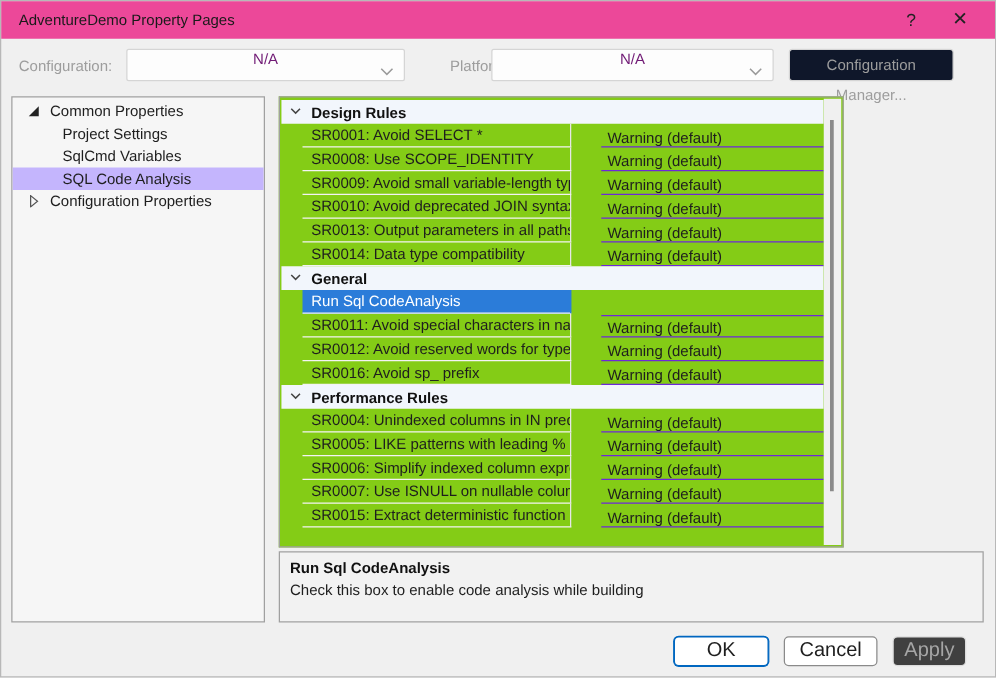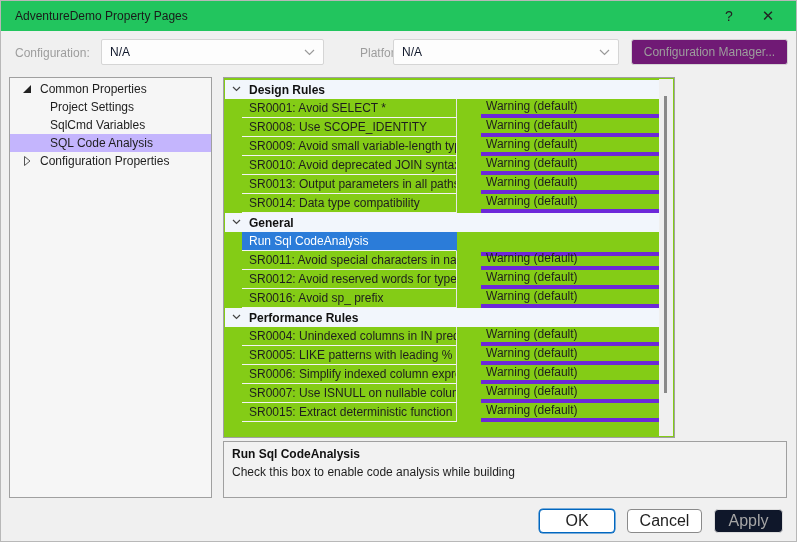--- a/index.html
+++ b/index.html
@@ -4,37 +4,37 @@
 <style>
   * { margin:0; padding:0; box-sizing:border-box; }
   html,body { width:797px; height:542px; }
   body {
     font-family:"Liberation Sans","DejaVu Sans",sans-serif;
     font-size:12px; color:#1e1e1e; background:#f0f0f0; position:relative;
     border:1px solid #b8b8b8; overflow:hidden;
   }
 
   
-  .titlebar { position:absolute; top:0; left:0; right:0; height:30px; background:#22c55e; }
+  .titlebar { position:absolute; top:0; left:0; right:0; height:30px; background:#ec4899; }
   .title { position:absolute; left:14px; top:8px; font-size:12px; color:#1a1a1a; }
   .tb-btn { position:absolute; top:3px; width:26px; height:24px; text-align:center; line-height:24px;
             font-size:14px; color:#222; cursor:default; font-weight:400; }
   .help-btn { left:715px; }
   .close-btn { left:754px; font-size:15px; }
 
   
   .cfg-label { position:absolute; color:#9d9d9d; top:45px; }
   .lbl-configuration { left:14px; }
   .lbl-platform { left:335px;margin-left:24px; }
   .combo { position:absolute; top:38px; height:26px; background:#fdfdfd; border:1px solid #d5d5d5;
-           border-radius:2px; display:flex; align-items:center; padding:0 8px; color:#0f172a; }
+           border-radius:2px; display:flex; align-items:center; padding:0 8px; color:#701a75;flex-direction:column; }
   .combo-config { left:100px; width:223px; }
   .combo-platform { left:392px; width:226px; }
   .combo .chev { margin-left:auto; display:flex; }
-  .cfgmgr-btn { position:absolute; left:630px; top:38px; width:157px; height:26px; background:#701a75;
+  .cfgmgr-btn { position:absolute; left:630px; top:38px; width:132px; height:26px; background:#0f172a;
                 border:1px solid #d5d5d5; border-radius:3px; color:#9d9d9d; text-align:center; line-height:24px; }
 
   
   .tree-panel { position:absolute; left:8px; top:76px; width:203px; height:421px; background:#f6f6f6;
                 border:1px solid #a0a0a0; padding-top:2px; overflow:hidden; }
   .tree-item { height:18px; display:flex; align-items:center; white-space:nowrap; cursor:default; }
   .tree-item.lvl0 { padding-left:12px; }
   .tree-item.lvl1 { padding-left:40px; }
   .tree-item.selected { background:#c4b5fd; }
   .expander { width:12px; margin-right:6px; display:flex; align-items:center; }
@@ -44,42 +44,42 @@
                 border:1px solid #a0a0a0; padding-top:2px; overflow:hidden; }
   .grid-rows { position:absolute; left:1px; top:2px; right:15px; bottom:1px; overflow:hidden; }
   .grid-row { position:relative; height:19px; }
   .grid-row.category { background:#f2f6fc; display:flex; align-items:center; }
   .cat-chevron { position:absolute; left:7px; top:6px; display:flex; }
   .cat-label { margin-left:24px; font-weight:bold; color:#111; }
   .grid-row.rule { display:flex;gap:24px; }
   .name-cell { margin-left:17px; width:215px; padding-left:7px; display:flex; align-items:center;
                border-right:1px solid #e6e6e6; border-bottom:1px solid #f3f3f3;
                white-space:nowrap; overflow:hidden; }
-  .value-cell { flex:1; padding-left:5px; display:flex; align-items:flex-start;
-                border-bottom:4px solid #6d28d9; white-space:nowrap; overflow:hidden; position:relative; }
+  .value-cell { flex:1; padding-left:5px; display:flex; align-items:flex-end;
+                border-bottom:1px solid #6d28d9; white-space:nowrap; overflow:hidden; position:relative; }
   .grid-row.rule.selected .name-cell { background:#2b7cd9; color:#ffffff; border-right-color:#2b7cd9; }
   .grid-row.rule.selected .value-cell { font-weight:bold;margin-top:20px; }
   .dd-btn { position:absolute; right:2px; top:1px; width:18px; height:16px; background:#ffffff;
             border:1px solid #999999; border-radius:2px; display:flex; align-items:center; justify-content:center; }
   
   .v-scrollbar { position:absolute; top:1px; right:1px; bottom:1px; width:14px; background:#f0f0f0; }
   .v-thumb { position:absolute; left:5px; width:3px; top:17px; height:297px; background:#8a8a8a; }
 
   
   .desc-panel { position:absolute; left:222px; top:440px; width:564px; height:57px; background:#f2f2f2;
                 border:1px solid #a0a0a0; padding:5px 8px; }
   .desc-title { font-weight:bold; color:#111; margin-bottom:4px; }
   .desc-text { color:#1e1e1e; }
 
   
   .btn { position:absolute; top:508px; height:24px; border-radius:4px; text-align:center; line-height:22px;
          background:#ffffff; font-size:16px; }
   .btn-ok { left:538px; width:76px; border:1px solid #0067c0; box-shadow:0 0 0 0.5px #0067c0; }
   .btn-cancel { left:626px; width:75px; border:1px solid #8a8a8a; }
-  .btn-apply { left:713px; width:69px; border:1px solid #dcdcdc; background:#0f172a; color:#a6a6a6; }
+  .btn-apply { left:713px; width:59px; border:1px solid #dcdcdc; background:#404040; color:#a6a6a6; }
 
   svg { display:block; }
 </style>
 </head>
 <body>
 
 <div class="titlebar">
   <span class="title">AdventureDemo Property Pages</span>
   <span class="tb-btn help-btn">?</span>
   <span class="tb-btn close-btn">✕</span>

